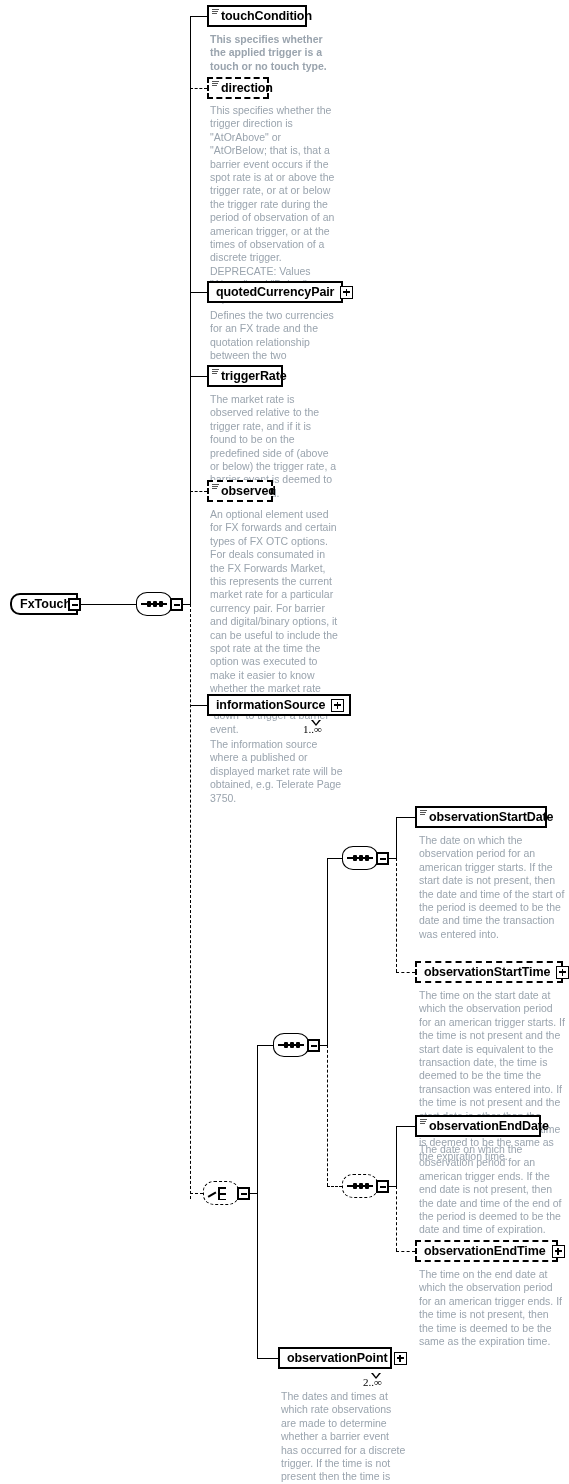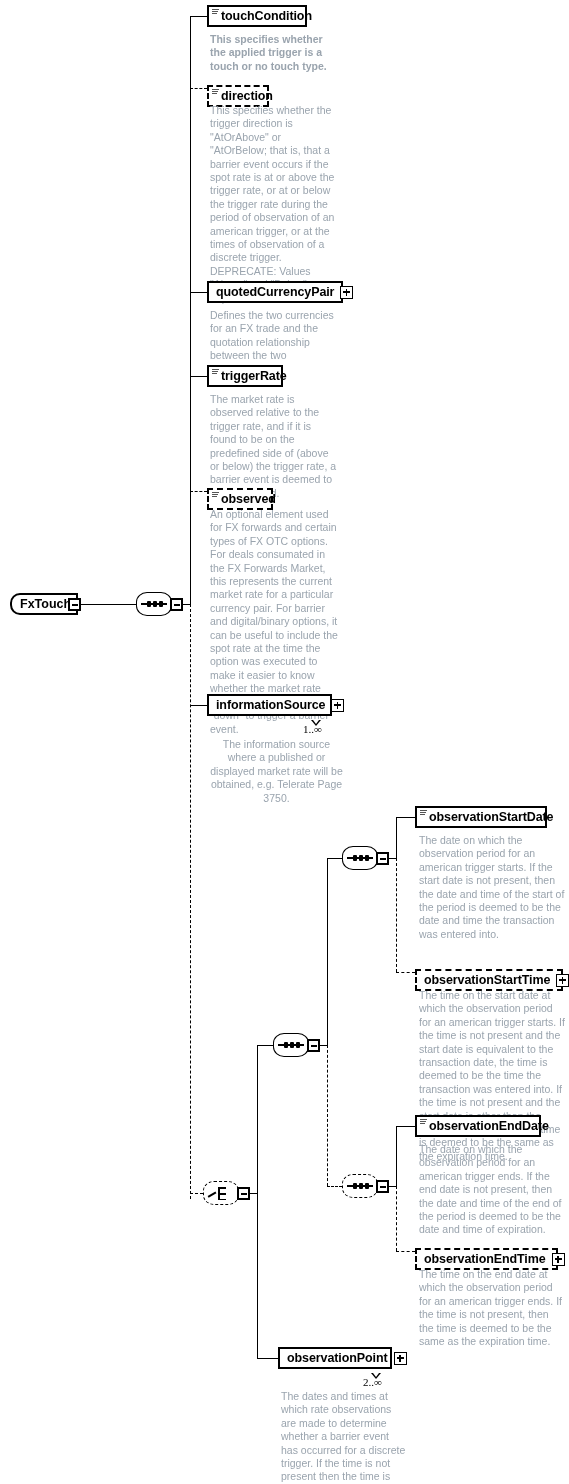--- a/index.html
+++ b/index.html
@@ -54,21 +54,20 @@
     align-items: center;
     padding: 0 5px 0 12px;
     font-size: 12.5px;
     font-weight: bold;
     color: #000;
     letter-spacing: -0.1px;
     white-space: nowrap;
   }
   .nbox.opt {
     border: 2px dashed #000;
-    margin-top: 8px;
   }
   
   .shadow {
     position: absolute;
     background: #bfbfbf;
     z-index: -1;
   }
   
   .stack {
     position: absolute;
@@ -349,28 +348,28 @@
         </span>
       <span>observed</span>
     </div>
   </div>
   <div class="desc" style="left:210px; top:508px; width:130px;">An optional element used for FX forwards and certain types of FX OTC options. For deals consumated in the FX Forwards Market, this represents the current market rate for a particular currency pair. For barrier and digital/binary options, it can be useful to include the spot rate at the time the option was executed to make it easier to know whether the market rate needs to move "up" or "down" to trigger a barrier event.</div>
 
   <div class="ln h" style="left:190px; top:705px; width:17px;"></div>
   <div class="node" style="left:207px; top:694px;">
     <div class="shadow" style="left:6px; top:6px; width:125px; height:22px;"></div>
     <div class="stack" style="left:3px; top:3px; width:125px; height:22px;"></div>
-    <div class="nbox" style="width:125px; padding-left:7px; justify-content:space-between;">
+    <div class="nbox" style="width:144px; padding-left:7px; justify-content:space-between;">
       <span>informationSource</span>
       <span class="plus"></span>
     </div>
     <div class="caret" style="left:104px; top:26px;"></div>
   </div>
   <div class="occ" style="left:303px; top:723px;">1..∞</div>
-  <div class="desc" style="left:210px; top:738px; width:133px;text-align:center;">The information source where a published or displayed market rate will be obtained, e.g. Telerate Page 3750.</div>
+  <div class="desc" style="left:210px; top:738px; width:133px;">The information source where a published or displayed market rate will be obtained, e.g. Telerate Page 3750.</div>
 
   <div class="dln h" style="left:190px; top:1193px; width:13px;"></div>
   <div class="comp dashed" style="left:203px; top:1181px;">
     <div class="sh"></div>
     <div class="body"></div>
     <div class="choiceglyph">
       <span class="d1"></span>
         <span class="d2"></span>
       <span class="d3"></span>
         <span class="d4"></span>

